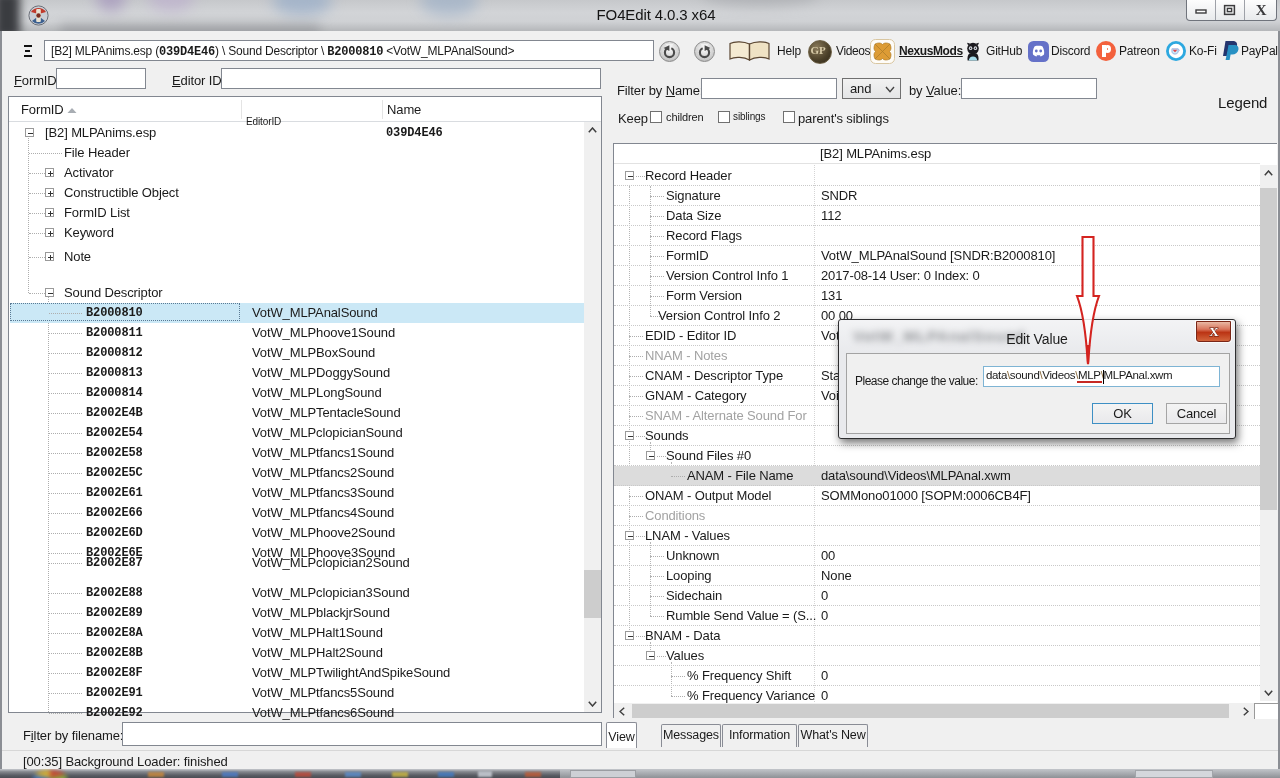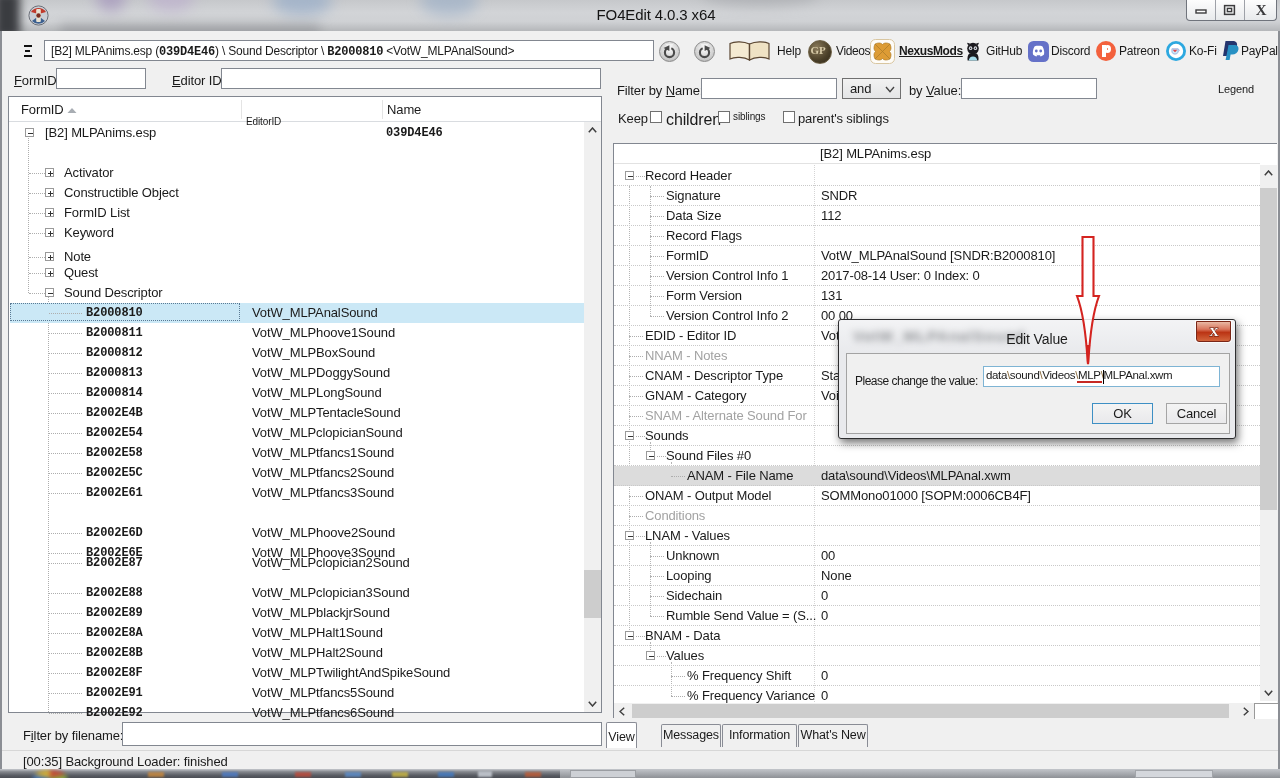--- a/index.html
+++ b/index.html
@@ -179,20 +179,24 @@
   </div>
 
   <div class="abs" style="left:19px;top:36px;width:1px;height:160px;border-left:1px dotted #aeaeae"></div>
   <div class="abs" style="left:39px;top:196px;width:1px;height:419px;border-left:1px dotted #aeaeae"></div>
 
   <div class="trow" style="top:26px">
       <span class="pm" style="left:15px"></span>
       <span class="abs" style="left:35px">[B2] MLPAnims.esp</span>
       <span class="fid" style="left:376px">039D4E46</span>
     </div>
+  <div class="trow" style="top:46px">
+      <span class="stub" style="left:19px;width:33px"></span>
+      <span class="abs" style="left:54px">File Header</span>
+    </div>
   <div class="trow" style="top:86px">
       <span class="stub" style="left:19px;width:16px"></span>
       <span class="pm plus" style="left:35px"></span>
       <span class="abs" style="left:54px">Constructible Object</span>
     </div>
   <div class="trow" style="top:66px">
       <span class="stub" style="left:19px;width:16px"></span>
       <span class="pm plus" style="left:35px"></span>
       <span class="abs" style="left:54px">Activator</span>
     </div>
@@ -204,25 +208,20 @@
   <div class="trow" style="top:126px">
       <span class="stub" style="left:19px;width:16px"></span>
       <span class="pm plus" style="left:35px"></span>
       <span class="abs" style="left:54px">Keyword</span>
     </div>
   <div class="trow" style="top:150px">
       <span class="stub" style="left:19px;width:16px"></span>
       <span class="pm plus" style="left:35px"></span>
       <span class="abs" style="left:54px">Note</span>
     </div>
-  <div class="trow" style="top:166px">
-      <span class="stub" style="left:19px;width:16px"></span>
-      <span class="pm plus" style="left:35px"></span>
-      <span class="abs" style="left:54px">Quest</span>
-    </div>
   <div class="trow" style="top:186px">
       <span class="stub" style="left:19px;width:16px"></span>
       <span class="pm" style="left:35px"></span>
       <span class="abs" style="left:54px">Sound Descriptor</span>
     </div>
   <div class="trow sel" style="top:206px">
       <span class="abs" style="left:0px;top:0;width:230px;height:18px;border:1px dotted #5a7a94"></span>
       <span class="stub" style="left:39px;width:33px"></span>
       <span class="fid" style="left:76px">B2000810</span>
       <span class="eid">VotW_MLPAnalSound</span>
@@ -264,20 +263,25 @@
     </div>
   <div class="trow" style="top:366px">
       <span class="stub" style="left:39px;width:33px"></span>
       <span class="fid" style="left:76px">B2002E5C</span>
       <span class="eid">VotW_MLPtfancs2Sound</span>
     </div>
   <div class="trow" style="top:386px">
       <span class="stub" style="left:39px;width:33px"></span>
       <span class="fid" style="left:76px">B2002E61</span>
       <span class="eid">VotW_MLPtfancs3Sound</span>
+    </div>
+  <div class="trow" style="top:406px">
+      <span class="stub" style="left:39px;width:33px"></span>
+      <span class="fid" style="left:76px">B2002E66</span>
+      <span class="eid">VotW_MLPtfancs4Sound</span>
     </div>
   <div class="trow" style="top:426px">
       <span class="stub" style="left:39px;width:33px"></span>
       <span class="fid" style="left:76px">B2002E6D</span>
       <span class="eid">VotW_MLPhoove2Sound</span>
     </div>
   <div class="trow" style="top:446px">
       <span class="stub" style="left:39px;width:33px"></span>
       <span class="fid" style="left:76px">B2002E6E</span>
       <span class="eid">VotW_MLPhoove3Sound</span>
@@ -340,25 +344,25 @@
 <div class="abs" style="left:617px;top:83px;font-size:13px">Filter by <u>N</u>ame:</div>
 <div class="abs input" style="left:701px;top:78px;width:136px;height:21px"></div>
 <div class="abs" style="left:842px;top:78px;width:59px;height:21px;background:linear-gradient(180deg,#f2f2f2,#e4e5e6);border:1px solid #707070">
   <span class="abs" style="left:7px;top:2px;font-size:13px">and</span>
   <svg class="abs" style="right:5px;top:7px" width="10" height="7" viewBox="0 0 10 7">
       <path d="M1 1 L5 5.6 L9 1" fill="none" stroke="#444" stroke-width="1.4"></path>
     </svg>
 </div>
 <div class="abs" style="left:909px;top:83px;font-size:13px">by <u>V</u>alue:</div>
 <div class="abs input" style="left:961px;top:78px;width:136px;height:21px"></div>
-<div class="abs" style="left:1218px;top:83px;font-size:11px">Legend</div>
+<div class="abs" style="left:1218px;top:94px;font-size:15px">Legend</div>
 
 <div class="abs" style="left:618px;top:111px;font-size:13px">Keep</div>
 <div class="abs" style="left:650px;top:111px;width:12px;height:12px;background:#fff;border:1px solid #707070"></div>
-<div class="abs" style="left:666px;top:111px;font-size:16px">children</div>
+<div class="abs" style="left:666px;top:111px;font-size:11px">children</div>
 <div class="abs" style="left:718px;top:111px;width:12px;height:12px;background:#fff;border:1px solid #707070"></div>
 <div class="abs" style="left:733px;top:111px;font-size:10px">siblings</div>
 <div class="abs" style="left:783px;top:111px;width:12px;height:12px;background:#fff;border:1px solid #707070"></div>
 <div class="abs" style="left:798px;top:111px;font-size:13px">parent's siblings</div>
 
 <div class="abs" id="rtable">
   <div class="abs" style="left:0;top:0;width:646px;height:20px;border-bottom:1px solid #e2e2e2">
     <span class="abs" style="left:206px;top:2px;font-size:13px">[B2] MLPAnims.esp</span>
   </div>
   <div class="abs" style="left:200px;top:21px;width:1px;height:537px;border-left:1px dotted #d5d5d5"></div>
@@ -398,21 +402,21 @@
       <span class="lab" style="left:52px">Version Control Info 1</span>
       <span class="val">2017-08-14 User: 0 Index: 0</span>
     </div>
   <div class="rrow" style="top:142px">
       <span class="stub" style="left:36px;width:14px"></span>
       <span class="lab" style="left:52px">Form Version</span>
       <span class="val">131</span>
     </div>
   <div class="rrow" style="top:162px">
       <span class="stub" style="left:36px;width:14px"></span>
-      <span class="lab" style="left:52px">Version Control Info 2</span>
+      <span class="lab" style="left:44px">Version Control Info 2</span>
       <span class="val">00 00</span>
     </div>
   <div class="rrow" style="top:182px">
       <span class="stub" style="left:15px;width:14px"></span>
       <span class="lab" style="left:31px">EDID - Editor ID</span>
       <span class="val">VotW_MLPAnalSound</span>
     </div>
   <div class="rrow" style="top:202px">
       <span class="stub" style="left:15px;width:14px"></span>
       <span class="lab gray" style="left:31px">NNAM - Notes</span>

